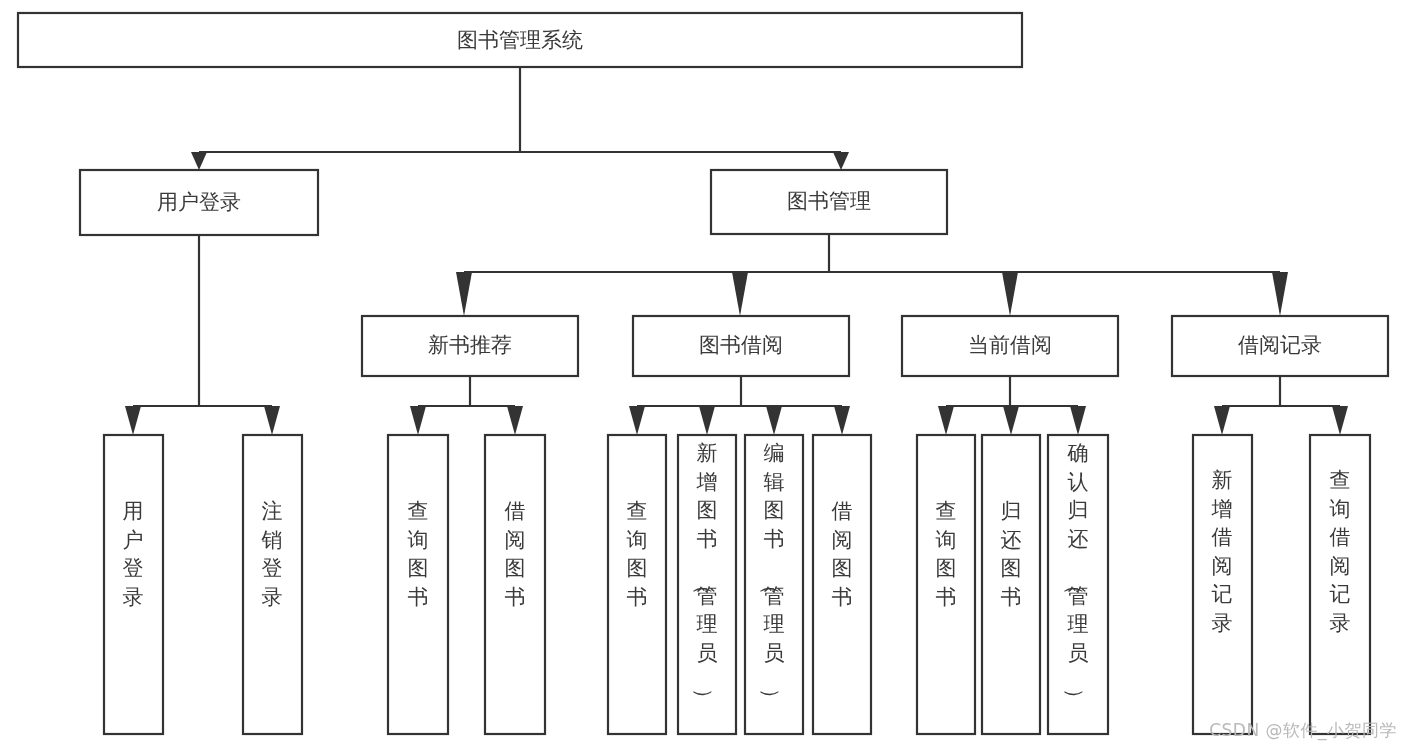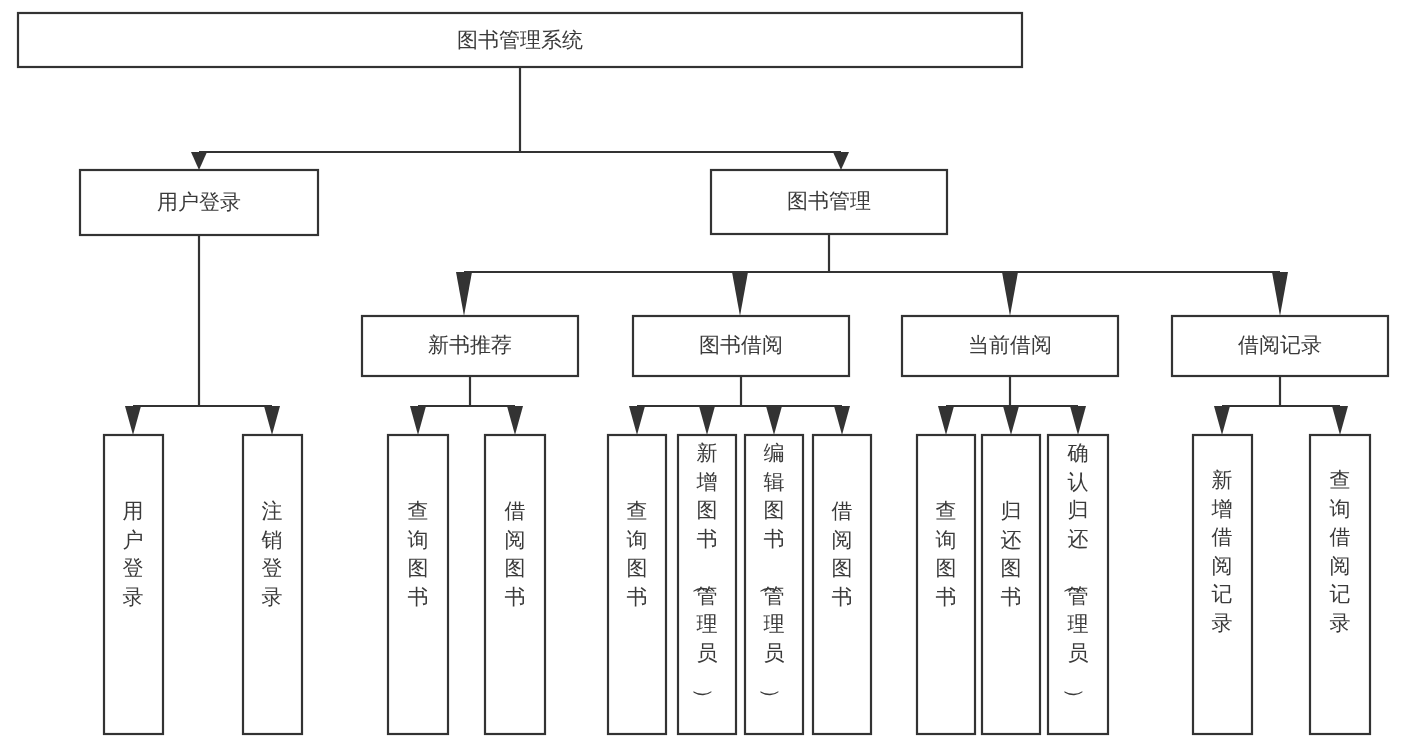--- a/index.html
+++ b/index.html
@@ -225,14 +225,15 @@
       <text class="node-label-v" x="1222" y="487"><tspan x="1222" y="487">新</tspan><tspan x="1222" y="515.5">增</tspan><tspan x="1222" y="544">借</tspan><tspan x="1222" y="572.5">阅</tspan><tspan x="1222" y="601">记</tspan><tspan x="1222" y="629.5">录</tspan></text>
     </g>
 
     <g>
       <rect class="node-rect" x="1310" y="435" width="60" height="299"></rect>
       <text class="node-label-v" x="1340" y="487"><tspan x="1340" y="487">查</tspan><tspan x="1340" y="515.5">询</tspan><tspan x="1340" y="544">借</tspan><tspan x="1340" y="572.5">阅</tspan><tspan x="1340" y="601">记</tspan><tspan x="1340" y="629.5">录</tspan></text>
     </g>
 
   </svg>
 
+  <div class="watermark">CSDN @软件_小贺同学</div>
 
 </div>
 
 </body></html>

